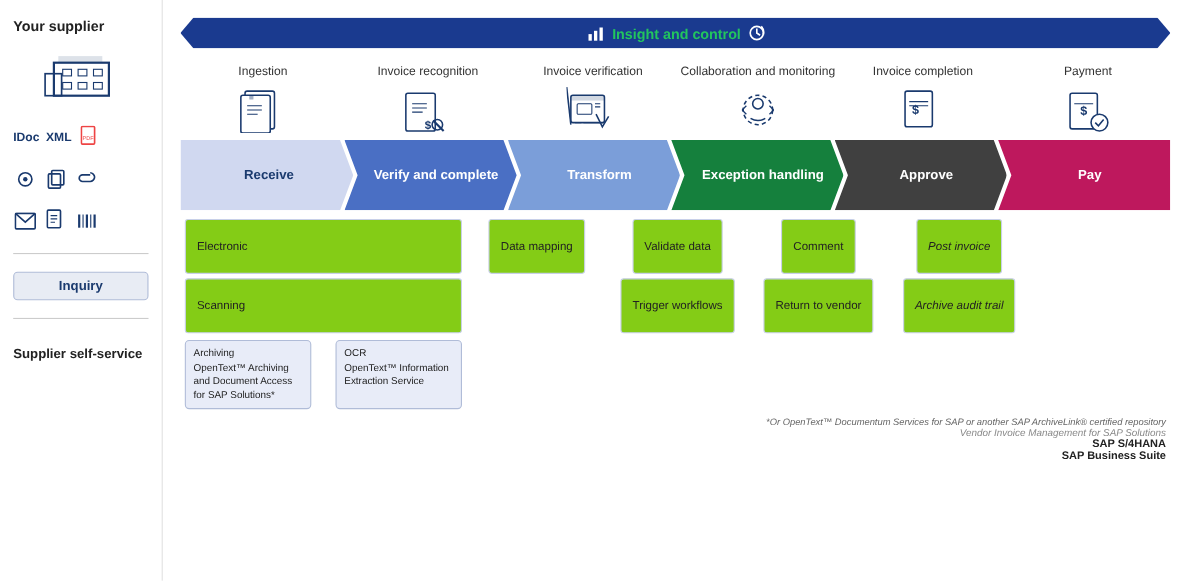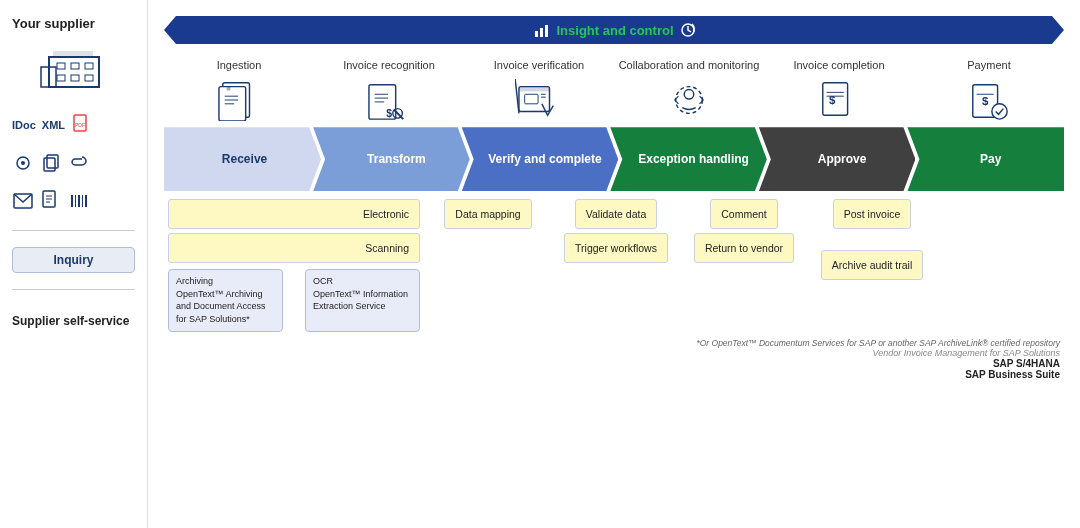--- a/index.html
+++ b/index.html
@@ -177,21 +177,21 @@
       padding-left: 12px;
     }
     .process-segment.last {
       clip-path: polygon(0 0, 100% 0, 100% 100%, 0 100%, 12px 50%);
     }
     .seg-receive { background: #d0d8f0; color: #1a3a6e; flex: 1.1; }
     .seg-transform { background: #7b9ed9; flex: 1; }
     .seg-verify { background: #4a6fc4; flex: 1; }
     .seg-exception { background: #15803d; flex: 1; }
     .seg-approve { background: #404040; flex: 1; }
-    .seg-pay { background: #15803d; flex: 1; }
+    .seg-pay { background: #be185d; flex: 1; }
     .process-segment .seg-text {
       text-align: center;
       line-height: 1.3;
       font-size: 12px;
     }
 
     
     .bottom-row {
       display: flex;
       align-items: flex-end;
@@ -235,41 +235,42 @@
       display: flex;
       flex-direction: column;
       gap: 4px;
       align-items: center;
     }
     .col-approve-lower {
       flex: 1;
       padding: 0 4px;
       display: flex;
       flex-direction: column;
-      gap: 21px;
-      align-items: center;
+      gap: 4px;
+      align-items: center;
+      font-style: italic;
     }
     .col-pay-lower {
       flex: 1;
       padding: 0 4px;
     }
     .receive-archive {
       display: flex;
       gap: 22px;
       margin-top: 2px;
     }
 
     .detail-box {
-      background: #fef9c3;
+      background: #84cc16;
       border: 1px solid #c8d0e8;
       border-radius: 3px;
-      padding: 8px 10px;
+      padding: 18px 10px;
       font-size: 10.5px;
       color: #222;
-      text-align: right;
+      text-align: left;
     }
     .archive-detail-box {
       background: #e8ecf8;
       border: 1px solid #b0bcd8;
       border-radius: 4px;
       padding: 5px 7px;
       font-size: 9px;
       color: #222;
       flex: 1;
       line-height: 1.4;
@@ -456,25 +457,25 @@
         <circle cx="36" cy="34" r="8" fill="white" stroke="#1a3a6e" stroke-width="1.5"></circle>
         <polyline points="32,34 35,37 40,31" fill="none" stroke="#1a3a6e" stroke-width="1.5"></polyline>
       </svg>
     </div>
   </div>
 
   <div class="process-bar" style="margin-bottom:8px;">
     <div class="process-segment seg-receive" style="flex:1.05;">
       <span class="seg-text">Receive</span>
     </div>
+    <div class="process-segment seg-verify" style="flex:1; margin-left:-8px;">
+      <span class="seg-text">Verify and complete</span>
+    </div>
     <div class="process-segment seg-transform" style="flex:1; margin-left:-8px;">
       <span class="seg-text">Transform</span>
-    </div>
-    <div class="process-segment seg-verify" style="flex:1; margin-left:-8px;">
-      <span class="seg-text">Verify and complete</span>
     </div>
     <div class="process-segment seg-exception" style="flex:1; margin-left:-8px;">
       <span class="seg-text">Exception handling</span>
     </div>
     <div class="process-segment seg-approve" style="flex:1; margin-left:-8px;">
       <span class="seg-text">Approve</span>
     </div>
     <div class="process-segment seg-pay last" style="flex:1; margin-left:-8px;">
       <span class="seg-text">Pay</span>
     </div>

